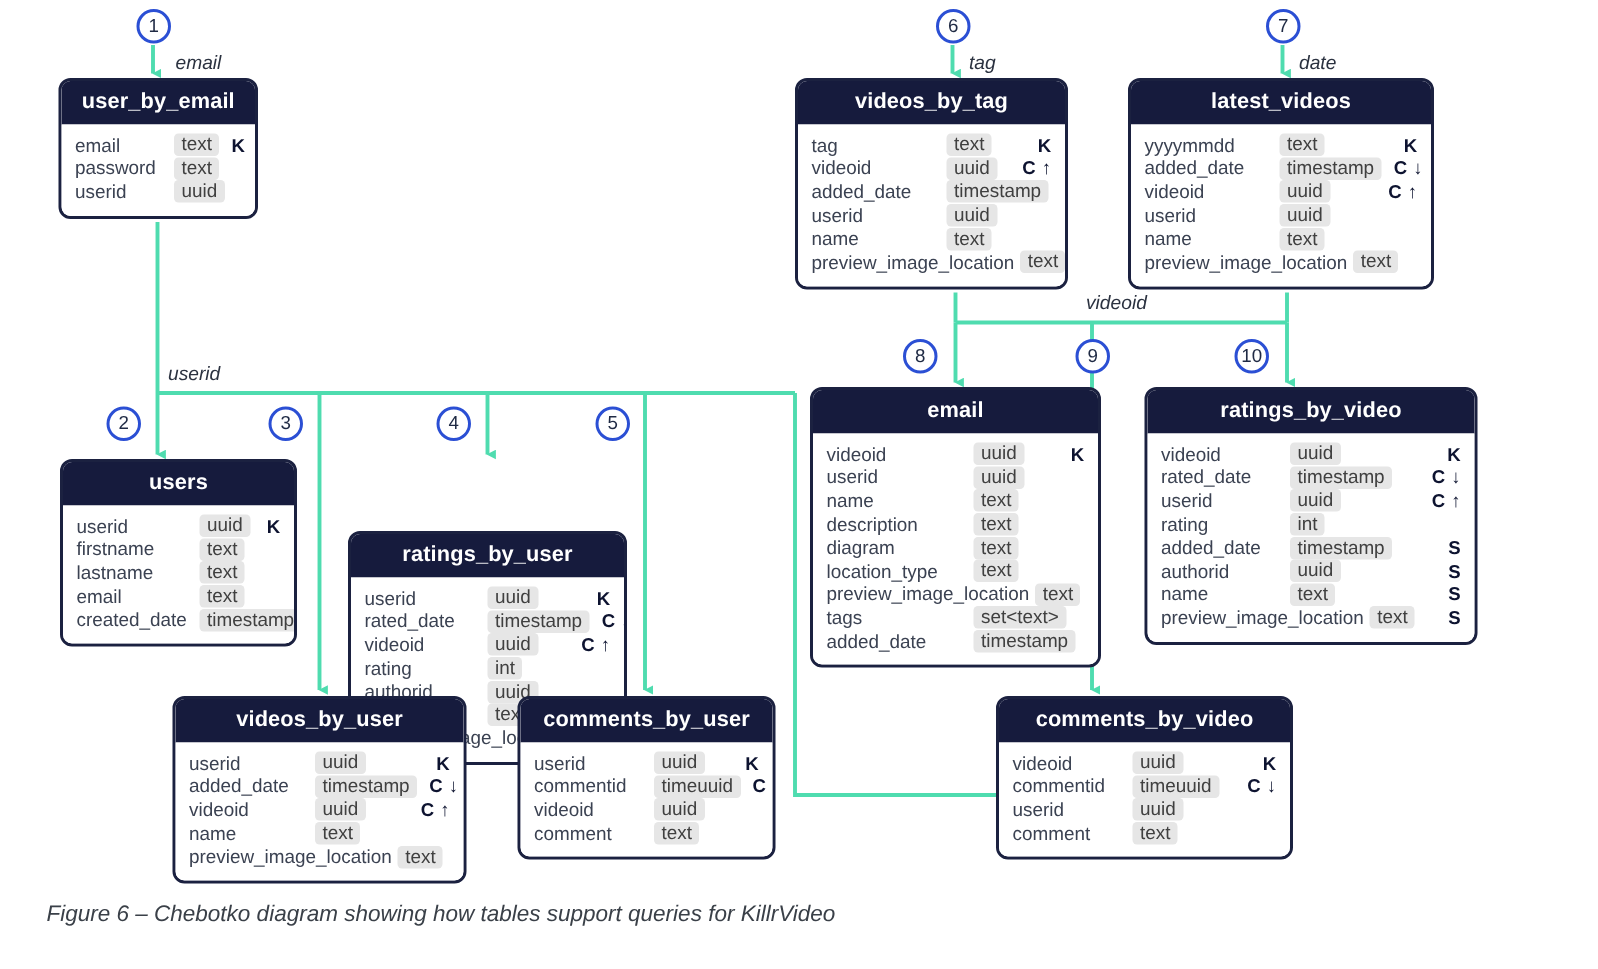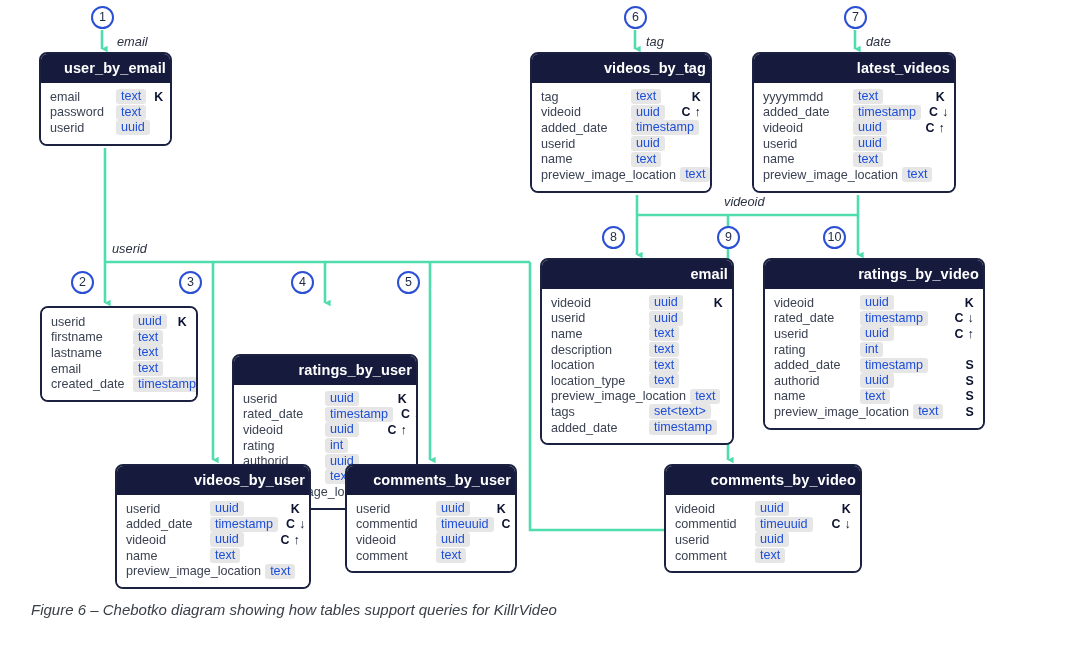--- a/index.html
+++ b/index.html
@@ -19,21 +19,21 @@
     border-radius:8px;
     box-sizing:border-box;
     overflow:hidden;
     z-index:3;
   }
   .tbl-title{
     background:#161b3d;
     color:#ffffff;
     font-weight:bold;
     font-size:14.5px;
-    text-align:right;
+    text-align:center;
     padding:6px 4px 7px 4px;
     letter-spacing:.1px;
     white-space:nowrap;
   }
   .tbl-body{
     padding:6px 9px 8px 9px;
     background:#fff;
   }
   .row{
     display:flex;
@@ -41,21 +41,21 @@
     height:15.6px;
     white-space:nowrap;
   }
   .col-name{
     font-size:12.6px;
     color:#3b4252;
     flex:0 0 auto;
   }
   .col-type{
     font-size:12.6px;
-    color:#1d4ed8;
+    color:#404040;
     background:#e6e6e6;
     border-radius:3px;
     padding:0px 5px 1px 5px;
     margin-left:4px;
     flex:0 0 auto;
     line-height:14px;
   }
   .col-key{
     font-size:12.4px;
     font-weight:bold;
@@ -254,20 +254,21 @@
         </div>
         <div class="row wide">
           <span class="col-name">preview_image_location</span>
           <span class="col-type">text</span>
           <span class="col-key"></span>
         </div>
       </div>
   </div>
 
   <div class="tbl" data-grid="" style="left:40px;top:306px;width:158px;--nw:78px;">
+    <div class="tbl-title">users</div>
     <div class="tbl-body">
         <div class="row">
           <span class="col-name">userid</span>
           <span class="col-type">uuid</span>
           <span class="col-key">K</span>
         </div>
         <div class="row">
           <span class="col-name">firstname</span>
           <span class="col-type">text</span>
           <span class="col-key"></span>
@@ -348,21 +349,21 @@
           <span class="col-name">name</span>
           <span class="col-type">text</span>
           <span class="col-key"></span>
         </div>
         <div class="row">
           <span class="col-name">description</span>
           <span class="col-type">text</span>
           <span class="col-key"></span>
         </div>
         <div class="row">
-          <span class="col-name">location</span>
+          <span class="col-name">diagram</span>
           <span class="col-type">text</span>
           <span class="col-key"></span>
         </div>
         <div class="row">
           <span class="col-name">location_type</span>
           <span class="col-type">text</span>
           <span class="col-key"></span>
         </div>
         <div class="row wide">
           <span class="col-name">preview_image_location</span>

